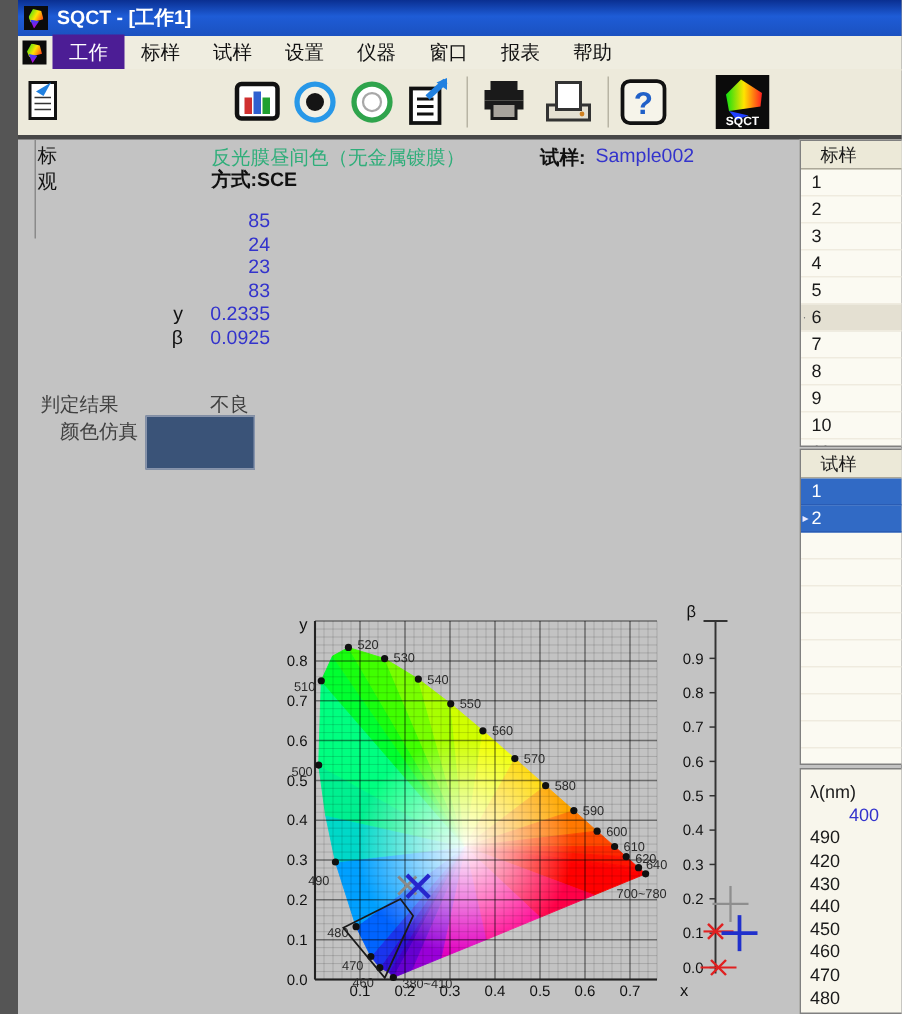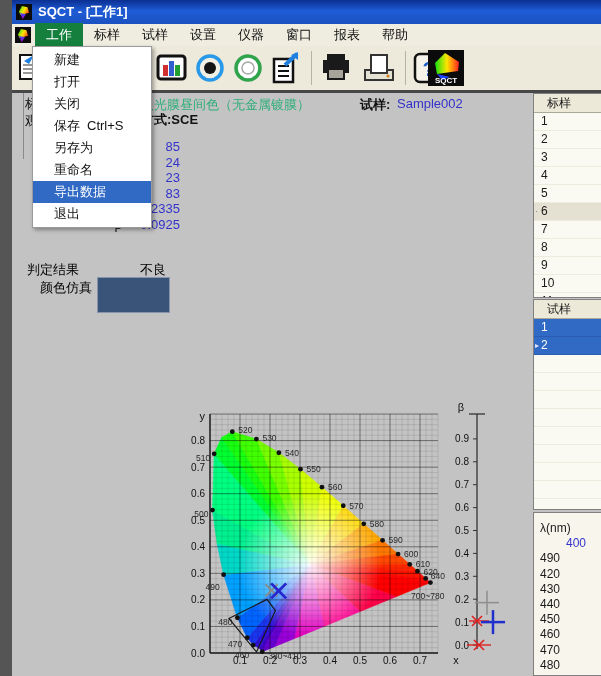--- a/index.html
+++ b/index.html
@@ -14,31 +14,31 @@
   .mini-logo i{position:absolute;left:3px;top:2px;width:10px;height:9px;
     background:linear-gradient(120deg,#19e019,#ffe400,#ff2020);
     clip-path:polygon(30% 0,0 60%,15% 100%,100% 75%,85% 15%);}
   .mini-logo u{position:absolute;left:4px;top:9px;width:6px;height:6px;
     background:linear-gradient(180deg,#2a48ff,#c000d0);clip-path:polygon(0 0,100% 20%,45% 100%);}
   
   .menubar{position:absolute;left:0;top:24px;width:601px;height:22px;background:#EFEDE0;
     display:flex;align-items:center;font-size:13px;color:#111;border-bottom:1px solid #D8D4C4;}
   .menubar .mini-logo{margin:0 4px 0 3px;}
   .menu-item{padding:3px 11px;cursor:default;}
-  .menu-item.sel{background:#15803d;color:#fff;}
+  .menu-item.sel{background:#4c1d95;color:#fff;}
   
   .toolbar{position:absolute;left:0;top:46px;width:601px;height:44px;background:#EDEADB;}
   .tb-btn{position:absolute;top:3px;width:38px;height:38px;display:flex;align-items:center;justify-content:center;}
   .tb-sep{position:absolute;top:5px;width:1px;height:34px;background:#B8B4A4;}
   .toolbar-edge{position:absolute;left:0;top:90px;width:601px;height:3px;background:#474747;}
   
   .abs{position:absolute;}
   .green-text{color:#2FAE7A;font-size:13px;}
   .blue-text{color:#3333CC;}
-  .magenta{color:#000000;font-size:13px;}
+  .magenta{color:#404040;font-size:13px;}
   .mode-text{font-size:13px;font-weight:bold;color:#111;}
   #value-rows{position:absolute;left:0;top:139px;width:168px;}
   .vrow{display:flex;height:15.6px;line-height:15.6px;font-size:13px;}
   .vrow .vl{width:110px;text-align:right;color:#111;}
   .vrow .vv{width:58px;text-align:right;color:#3333CC;}
   #sim-swatch{position:absolute;left:85px;top:277px;width:71px;height:34px;border:1px solid #8794AC;}
   .clip-char{position:absolute;left:13px;font-size:13px;color:#111;}
   #left-vline{position:absolute;left:11px;top:93px;width:1px;height:66px;background:#8A8A8A;}
   
   .panel{position:absolute;left:521px;width:80px;background:#FBFAF2;border:1px solid #808080;
@@ -150,21 +150,21 @@
       <circle cx="26" cy="24" r="1.6" fill="#D08020"></circle>
         </svg>
     </span>
     <span class="tb-sep" style="left:393px"></span>
     <span class="tb-btn" style="left:398px">
       <svg width="34" height="34">
           <rect x="3" y="3" width="28" height="28" rx="5" fill="#F6F4EA" stroke="#111" stroke-width="2.5"></rect>
       <text x="17" y="25" text-anchor="middle" font-size="21" font-weight="bold" fill="#2060C8">?</text>
         </svg>
     </span>
-    <span class="tb-btn" style="left:415px">
+    <span class="tb-btn" style="left:464px">
       <svg width="36" height="36">
           <rect x="0" y="0" width="36" height="36" fill="#0b0b0b"></rect>
       <defs>
             <linearGradient id="rg" x1="0" y1="0" x2="1" y2="0">
         <stop offset="0" stop-color="#10E010"></stop>
               <stop offset="0.5" stop-color="#FFE400"></stop>
               <stop offset="1" stop-color="#FF2020"></stop>
       </linearGradient>
           </defs>
       <polygon points="17,3 7,13 9,24 30,21 31,12" fill="url(#rg)"></polygon>
@@ -480,24 +480,14 @@
         <div>420</div>
         <div>430</div>
         <div>440</div>
         <div>450</div>
         <div>460</div>
         <div>470</div>
         <div>480</div>
       </div>
   </div>
 
-  <div id="dropdown">
-      <div class="dd-item"><span>新建</span></div>
-      <div class="dd-item"><span>打开</span></div>
-      <div class="dd-item"><span>关闭</span></div>
-      <div class="dd-item"><span>保存</span><span class="sc">Ctrl+S</span></div>
-      <div class="dd-item"><span>另存为</span></div>
-      <div class="dd-item"><span>重命名</span></div>
-      <div class="dd-item sel"><span>导出数据</span></div>
-      <div class="dd-item"><span>退出</span></div>
-    </div>
 
 </div>
 
 </body></html>

